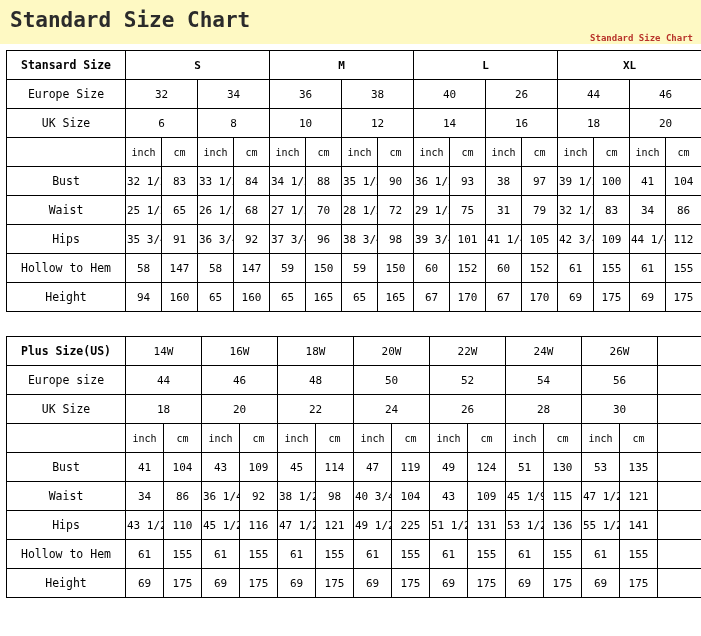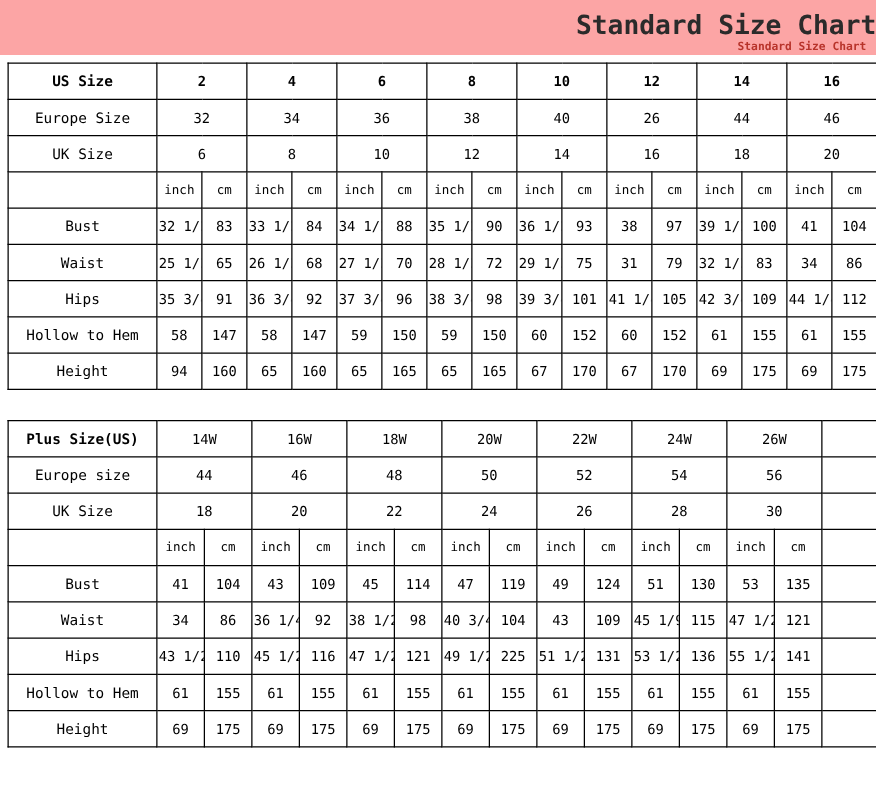--- a/index.html
+++ b/index.html
@@ -11,24 +11,23 @@
     width: 701px;
     height: 636px;
     font-family: "DejaVu Sans Mono", monospace;
     color: #000;
     position: relative;
     overflow: hidden;
   }
   .header-band {
     position: relative;
     height: 44px;
-    background: #fca5a5;
+    background: #fef9c3;
     display: flex;
     align-items: center;
-    justify-content: flex-end;
   }
   .header-title {
     font-family: "DejaVu Sans Mono", monospace;
     font-size: 21px;
     font-weight: bold;
     color: #2b2b2b;
     letter-spacing: 0px;
     padding-left: 10px;
     line-height: 1;
     margin-top: -4px;
@@ -100,29 +99,25 @@
         <col style="width:36px">
       <col style="width:36px">
         <col style="width:36px">
       <col style="width:36px">
         <col style="width:36px">
       <col style="width:36px">
         <col style="width:36px">
     </colgroup>
     <tbody id="std-body">
         <tr>
-          <td class="bold lbl">US Size</td>
-          <td colspan="2" class="bold">2</td>
-          <td colspan="2" class="bold">4</td>
-          <td colspan="2" class="bold">6</td>
-          <td colspan="2" class="bold">8</td>
-          <td colspan="2" class="bold">10</td>
-          <td colspan="2" class="bold">12</td>
-          <td colspan="2" class="bold">14</td>
-          <td colspan="2" class="bold">16</td>
+          <td class="bold lbl">Stansard Size</td>
+          <td colspan="4" class="bold">S</td>
+          <td colspan="4" class="bold">M</td>
+          <td colspan="4" class="bold">L</td>
+          <td colspan="4" class="bold">XL</td>
         </tr>
         <tr>
           <td class="lbl">Europe Size</td>
           <td colspan="2">32</td>
           <td colspan="2">34</td>
           <td colspan="2">36</td>
           <td colspan="2">38</td>
           <td colspan="2">40</td>
           <td colspan="2">26</td>
           <td colspan="2">44</td>

